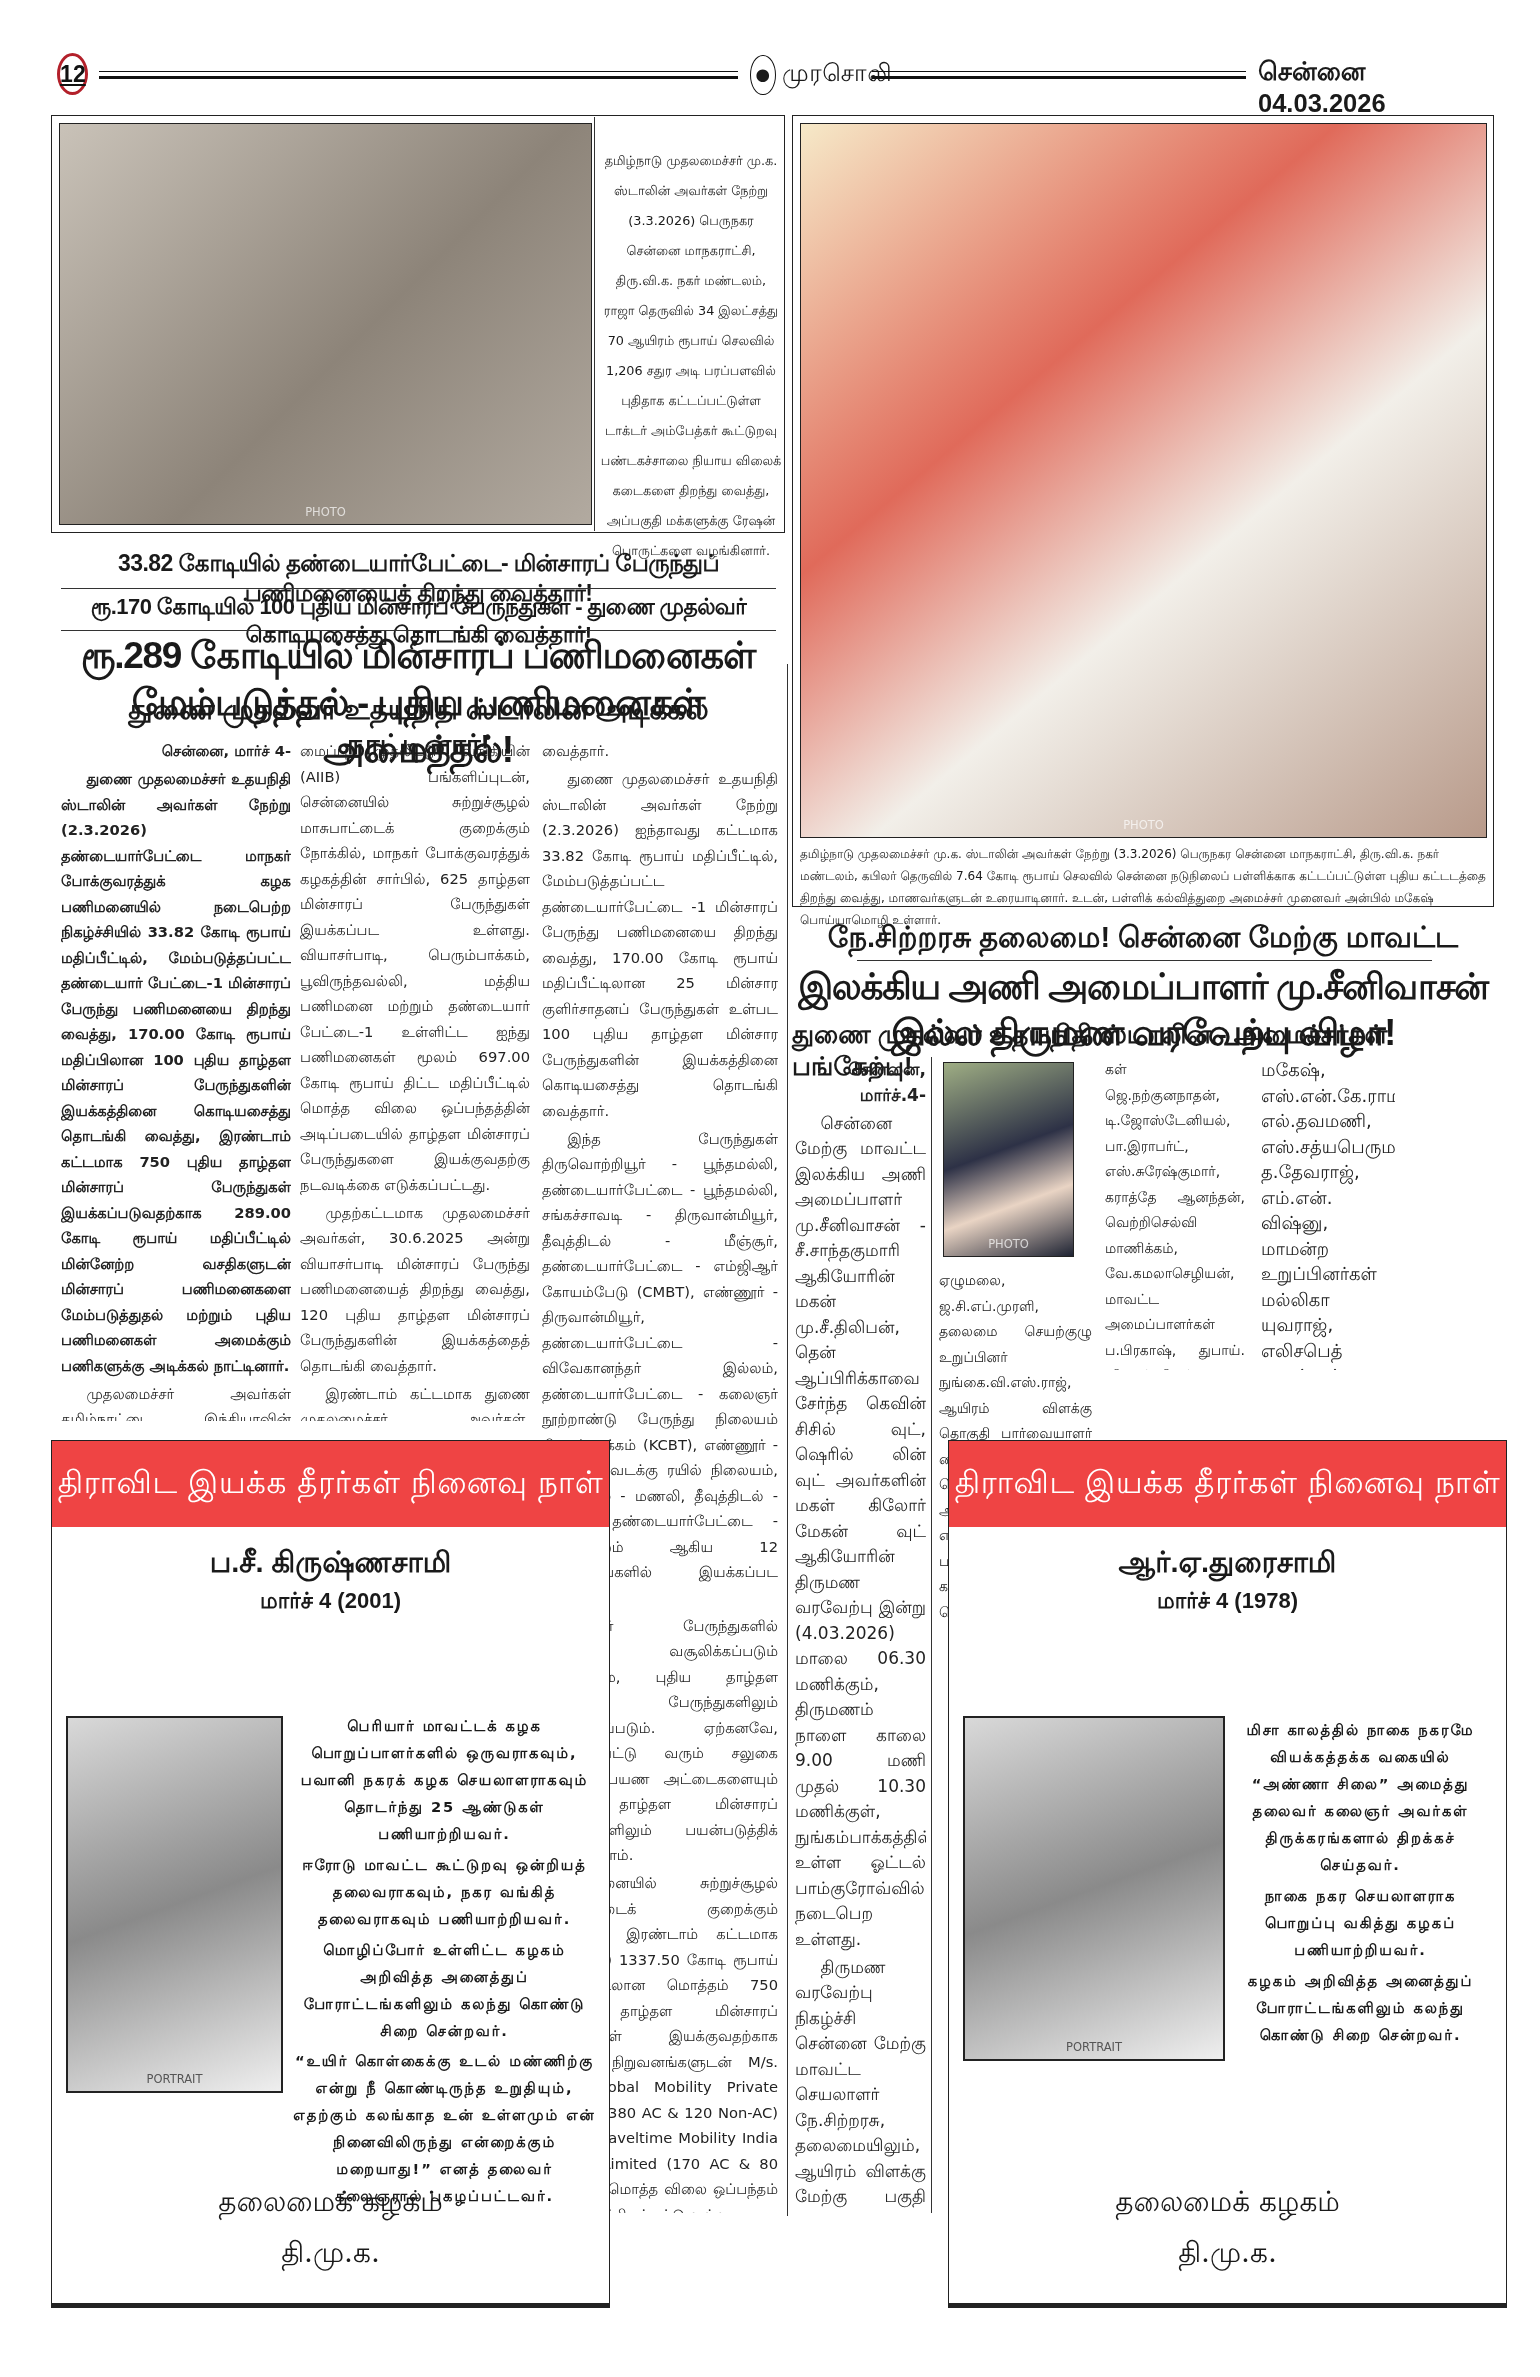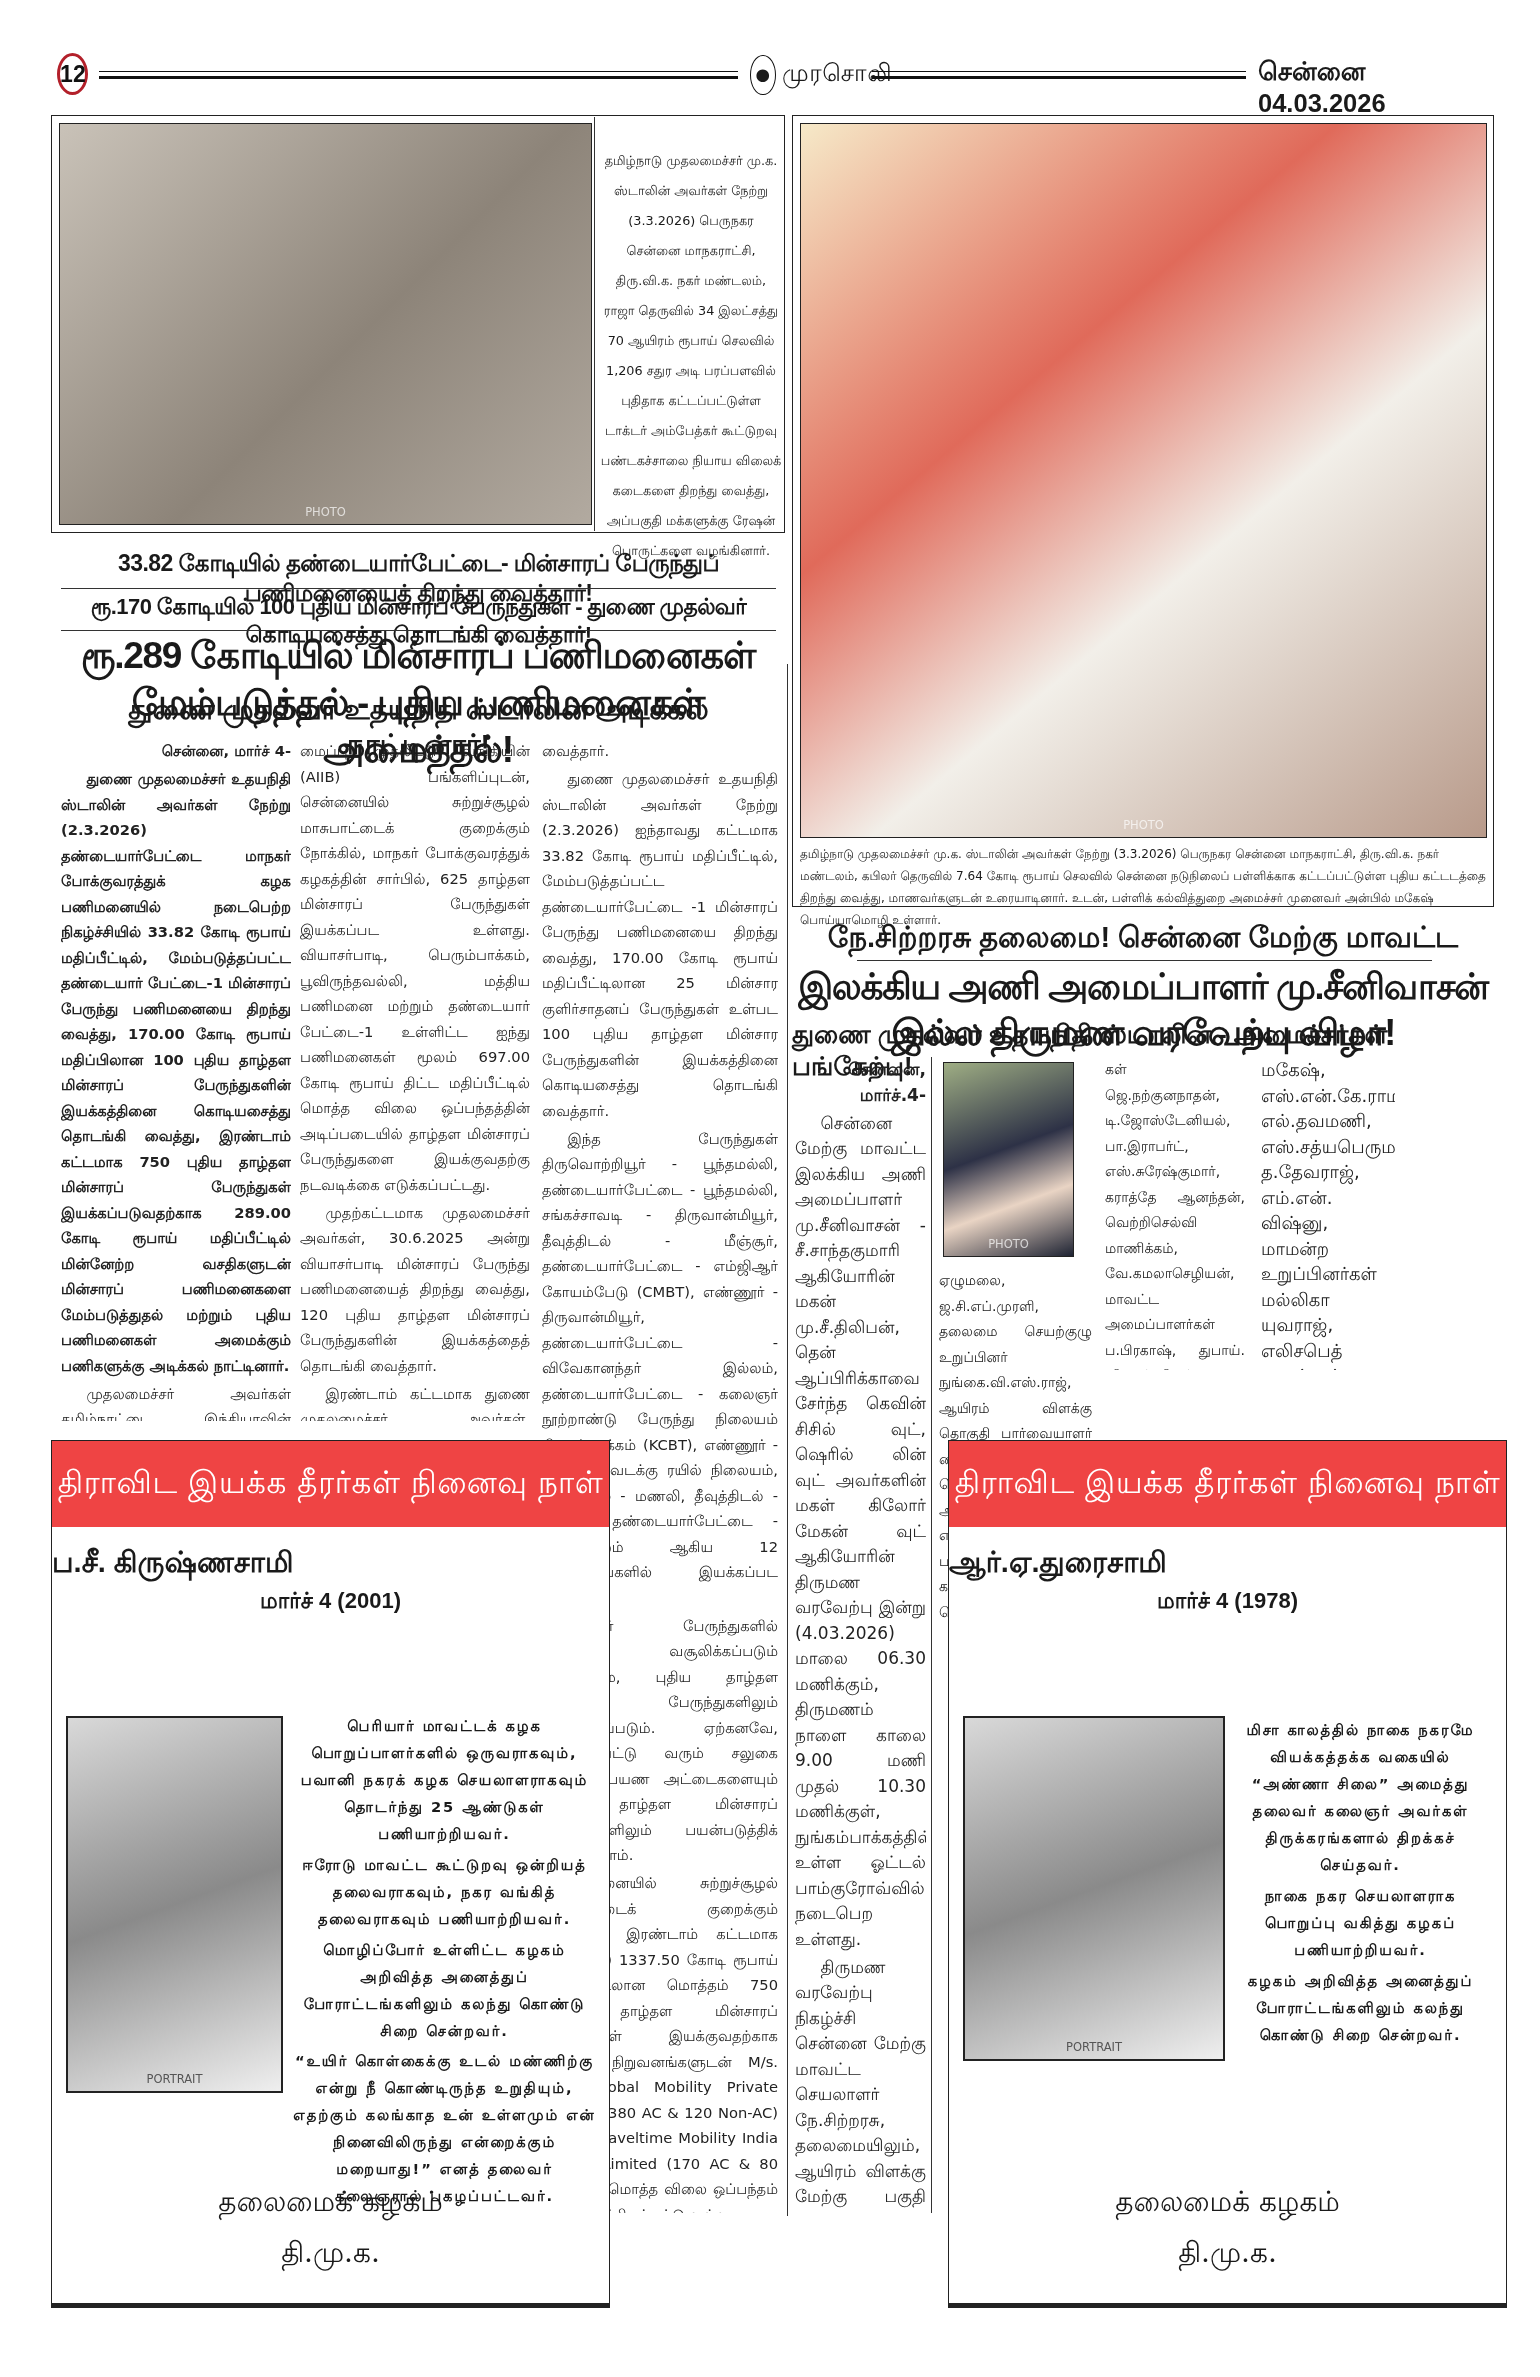--- a/index.html
+++ b/index.html
@@ -2,21 +2,21 @@
 <html style="font-size:10.2px"><head>
 <meta charset="utf-8">
 <style>
   * { box-sizing: border-box; margin: 0; padding: 0; }
   html, body { width: 1541px; height: 2377px; background: #fff; overflow: hidden; }
   body { position: relative; font-family: "DejaVu Sans", sans-serif; color: #1a1a1a; }
 
   
   .mast { position: absolute; left: 51px; top: 52px; width: 1443px; height: 45px; }
   .pageno { position: absolute; left: 6.4px; top: 1.3px; width: 31px; height: 42px; border: 3.2px solid #b3202a; border-radius: 50%;
-            font: bold 23px "Liberation Sans", sans-serif; display: flex; align-items: center; justify-content: center; color: #111; }
+            font: bold 23px "Liberation Sans", sans-serif; display: flex; align-items: center; justify-content: center; color: #111; text-decoration: underline; }
   .rule { position: absolute; top: 19px; height: 7.7px; border-top: 1.9px solid #111; border-bottom: 3.8px solid #111; }
   .rule.l { left: 48px; width: 639px; }
   .rule.r { left: 821px; width: 374px; }
   .logo { position: absolute; left: 699px; top: 2.6px; display: flex; align-items: center; gap: 6.4px; }
   .logo-mark { width: 25.5px; height: 40px; border: 1.9px solid #111; border-radius: 50%; display: flex; align-items: center; justify-content: center; font-size: 16.6px; }
   .logo-text { font: 24px "Liberation Sans", sans-serif; letter-spacing: 0.6px; }
   .dateline { position: absolute; left: 1207px; top: 5.1px; font: bold 25.5px "Liberation Sans", sans-serif; }
 
   
   .photo { position: absolute; background: linear-gradient(135deg,#c9c2b8,#8d8479 55%,#b2aaa0); border: 1.3px solid #222; }
@@ -41,21 +41,21 @@
   .cap-tr { position: absolute; left: 800px; top: 843px; width: 690px; font: 12px/22px "DejaVu Sans", sans-serif; }
   .hr1 { position: absolute; left: 792px; top: 921px; width: 702px; font: bold 29px "Liberation Sans", sans-serif; text-align: center; }
   .hr2 { position: absolute; left: 792px; top: 966px; width: 702px; font: bold 36px "Liberation Sans", sans-serif; text-align: center; letter-spacing: -1.3px; }
   .hr3 { position: absolute; left: 792px; top: 1020px; width: 702px; font: bold 25.5px "Liberation Sans", sans-serif; text-align: left; }
   .wed-cap { position: absolute; left: 939px; top: 1268px; width: 156px; font: 14px/25.5px "DejaVu Sans", sans-serif; text-align: justify; }
 
   
   .mem { position: absolute; top: 1440px; width: 559px; height: 868px; border: 1.9px solid #222; border-bottom: 5.1px solid #222; background:#fff; }
   .mem-band { height: 86px; background: #ef4444; color: #fff; display: flex; align-items: center; justify-content: center;
               font: 31px "DejaVu Serif", serif; letter-spacing: 0.6px; }
-  .mem-name { margin-top: 19px; font: bold 29px "Liberation Sans", sans-serif; }
+  .mem-name { margin-top: 19px; text-align: center; font: bold 29px "Liberation Sans", sans-serif; }
   .mem-date { margin-top: 5.1px; text-align: center; font: bold 22px "Liberation Sans", sans-serif; }
   .mem-text { position: absolute; font: bold 14.7px/27px "DejaVu Sans", sans-serif; text-align: center; letter-spacing: 1.9px; }
   .mem-text p { margin-bottom: 3.8px; }
   .mem-foot { position: absolute; left: 0; right: 0; bottom: 25.5px; text-align: center; font: 28px/51px "DejaVu Serif", serif; }
 </style>
 </head>
 <body>
 
 <header class="mast">
   <div class="pageno">12</div>

